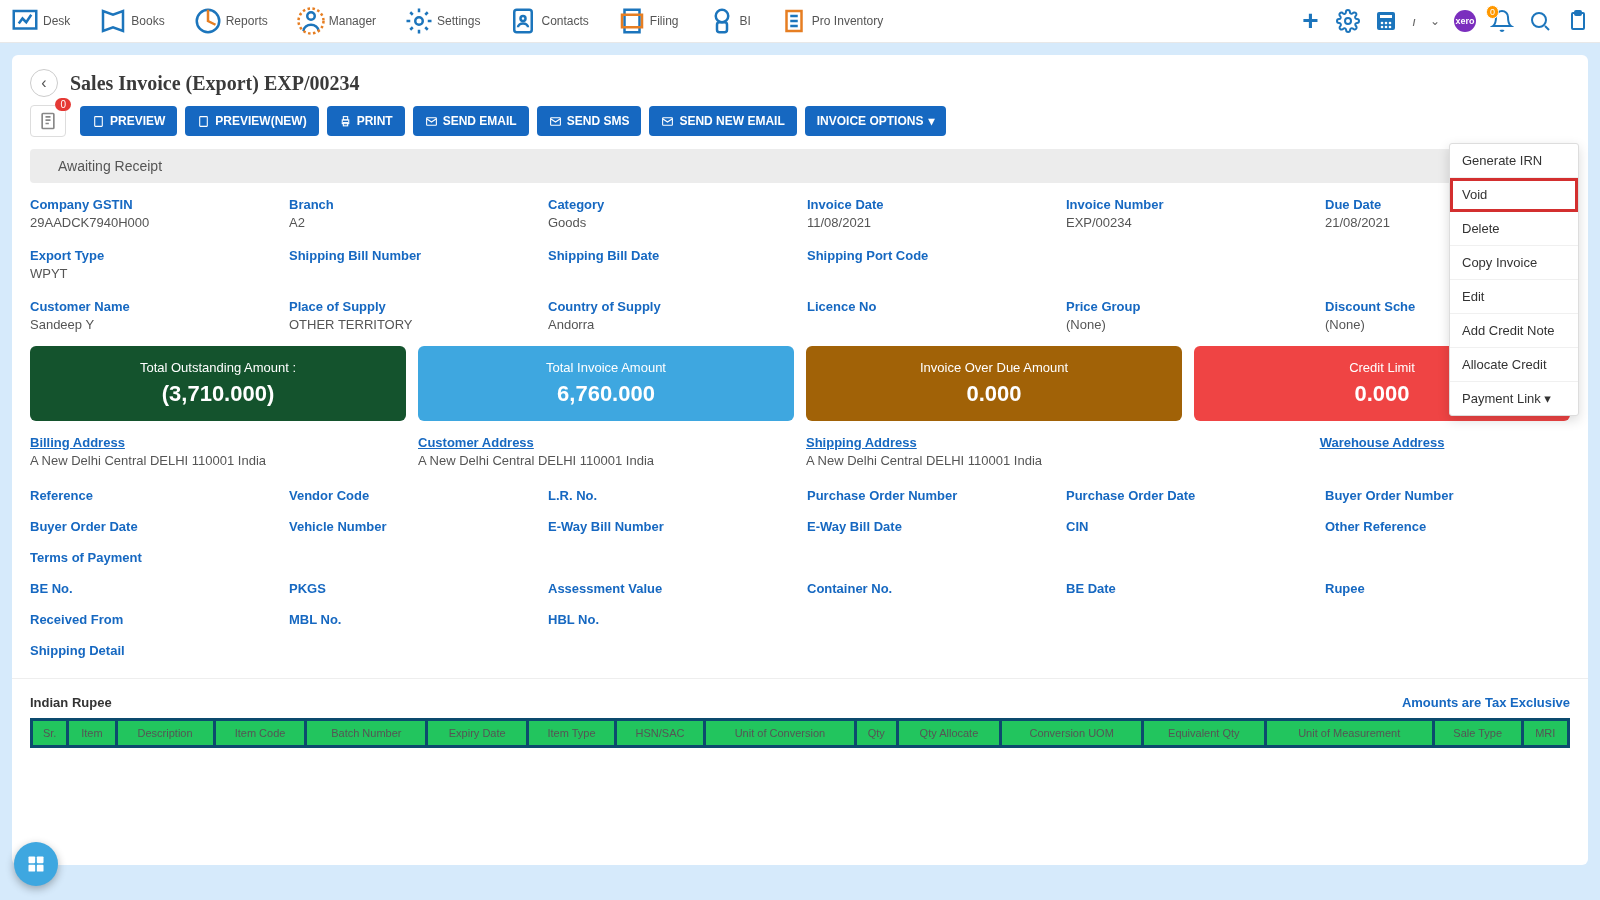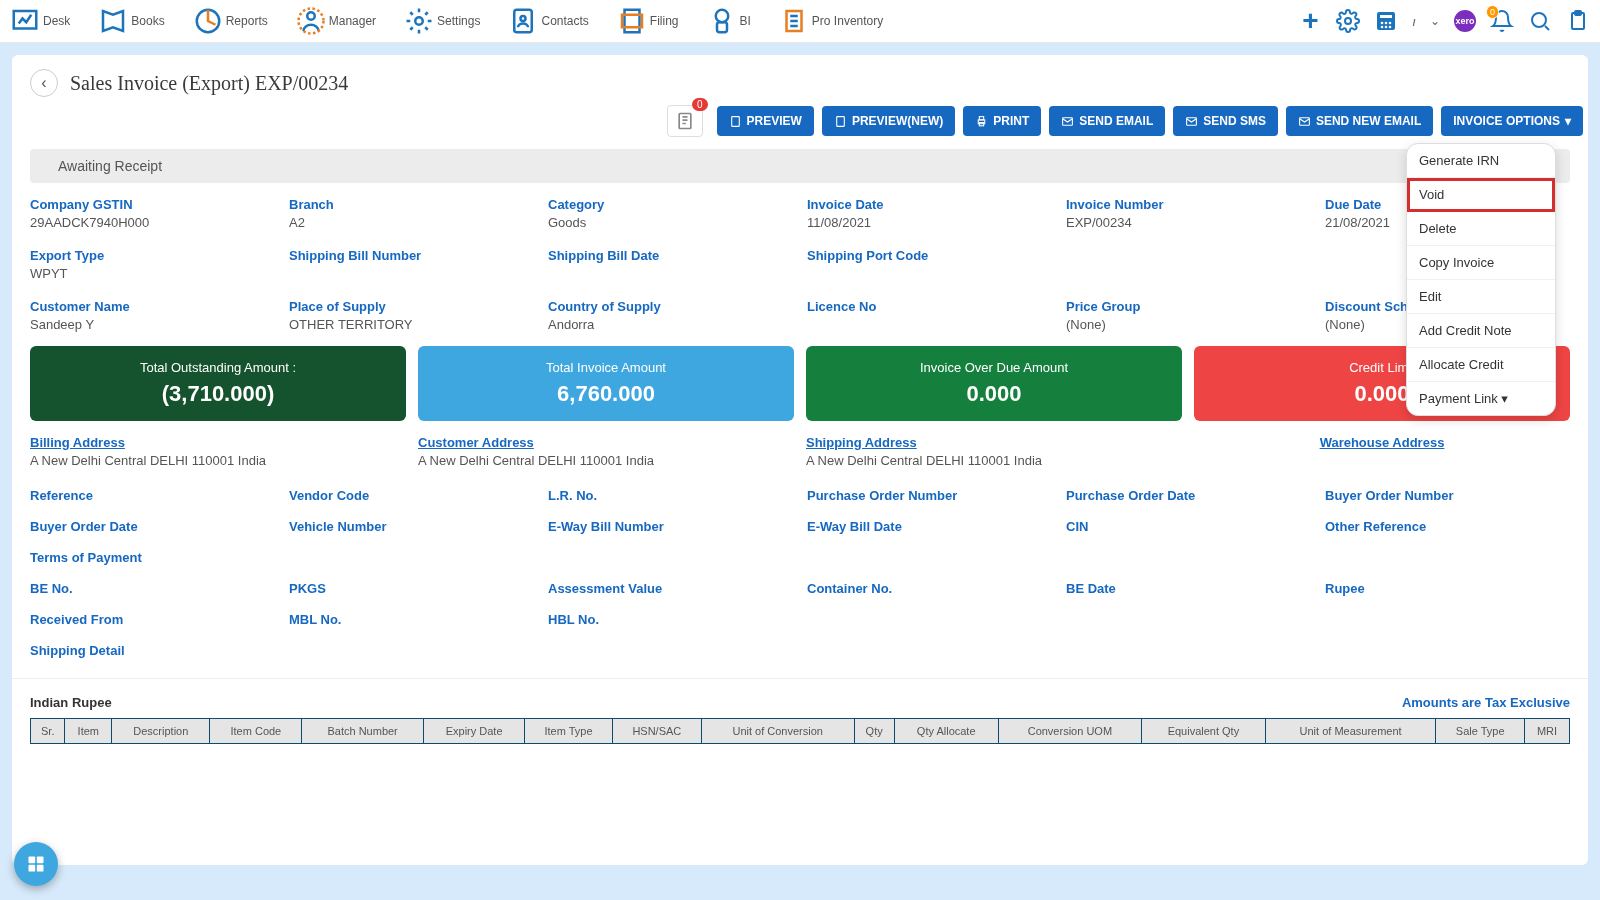--- a/index.html
+++ b/index.html
@@ -10,50 +10,50 @@
 .nav-item svg{width:30px;height:30px}
 .nav-right{margin-left:auto;display:flex;align-items:center;gap:14px}
 .nav-right .ico{width:24px;height:24px;display:flex;align-items:center;justify-content:center;cursor:pointer;position:relative}
 .plus{font-size:28px;font-weight:bold;color:#1c75bc}
 .chev{font-size:12px;color:#666}
 .xero{width:22px;height:22px;border-radius:50%;background:#7b2ebe;display:flex;align-items:center;justify-content:center;color:#fff;font-size:9px;font-weight:bold}
 .bell-badge{position:absolute;top:-4px;left:-4px;background:#ff9800;color:#fff;font-size:9px;border-radius:7px;padding:0 3px;line-height:12px;border:1px solid #fff}
 .page{margin:12px;background:#fff;border-radius:6px;padding:14px 0 0 0;min-height:calc(100vh - 90px)}
 .pg-head{display:flex;align-items:center;gap:12px;padding:0 18px}
 .back-btn{width:28px;height:28px;border:1px solid #ccc;border-radius:50%;display:flex;align-items:center;justify-content:center;cursor:pointer;font-size:16px;color:#555}
-.pg-title{font-size:20px;font-weight:normal;color:#3a3a3a;font-family:"Comic Sans MS",cursive}
-.toolbar{display:flex;justify-content:flex-end;align-items:center;gap:8px;padding:8px 5px;position:relative}
+.pg-title{font-size:20px;font-weight:bold;color:#3a3a3a;font-family:"Comic Sans MS",cursive}
+.toolbar{display:flex;justify-content:flex-start;align-items:center;gap:8px;padding:8px 18px;position:relative}
 .badge-box{width:36px;height:32px;border:1px solid #ddd;border-radius:4px;position:relative;display:flex;align-items:center;justify-content:center;margin-right:6px}
 .badge-box::after{content:"0";position:absolute;top:-8px;right:-6px;background:#e53935;color:#fff;font-size:10px;border-radius:8px;padding:1px 5px}
 .btn{background:#1668c1;color:#fff;border:none;border-radius:4px;padding:8px 12px;font-size:12px;font-weight:bold;cursor:pointer;display:inline-flex;align-items:center;gap:5px}
 .btn svg{width:13px;height:13px}
-.dropdown{position:absolute;right:32px;top:46px;background:#fff;border:1px solid #ddd;box-shadow:0 4px 12px rgba(0,0,0,0.15);border-radius:12px;width:150px;z-index:50}
+.dropdown{position:absolute;right:9px;top:46px;background:#fff;border:1px solid #ddd;box-shadow:0 4px 12px rgba(0,0,0,0.15);border-radius:3px;width:130px;z-index:50}
 .dropdown-item{padding:9px 12px;font-size:13px;color:#333;cursor:pointer;border-bottom:1px solid #f0f0f0}
 .dropdown-item:last-child{border-bottom:none}
 .dropdown-item.hl{outline:3px solid #d32f2f;outline-offset:-3px}
 .status-bar{background:#ececec;margin:4px 18px 14px;border-radius:4px;padding:9px 28px;font-size:14px;color:#555}
 .meta-grid{display:grid;grid-template-columns:repeat(6,1fr);gap:18px 14px;padding:0 18px 14px}
 .meta-lbl{color:#1668c1;font-weight:bold;font-size:13px;margin-bottom:3px}
 .meta-val{color:#555;font-size:13px}
 .cards{display:flex;gap:12px;padding:0 18px}
 .card{flex:1;border-radius:6px;color:#fff;text-align:center;padding:14px 8px}
 .card-title{font-size:13px;margin-bottom:6px}
 .card-val{font-size:22px;font-weight:bold}
-.c-blue{background:#14532d}.c-blue2{background:#3ea7e0}.c-yel{background:#15803d}.c-grn{background:#ef4444}
+.c-blue{background:#14532d}.c-blue2{background:#3ea7e0}.c-yel{background:#a16207}.c-grn{background:#ef4444}
 .addr-row{display:flex;gap:12px;padding:14px 18px 8px}
 .addr-row>div{flex:1}
 .addr-lbl{color:#1668c1;font-weight:bold;text-decoration:underline;font-size:13px}
 .addr-val{font-size:13px;color:#555;margin-top:3px}
 .ref-grid{display:grid;grid-template-columns:repeat(6,1fr);gap:16px 14px;padding:12px 18px 20px;border-bottom:1px solid #eee}
 .ref-lbl{color:#1668c1;font-weight:bold;font-size:13px}
 .tbl-head{display:flex;justify-content:space-between;padding:16px 18px 8px;font-size:13px}
 .tbl-head .left{font-weight:bold;color:#333}
 .tbl-head .right{font-weight:bold;color:#1668c1}
 .table{width:calc(100% - 36px);margin:0 18px;border-collapse:collapse}
-.table th{background:#e5e5e5;border:1px solid #0c4a6e;padding:6px 4px;font-size:11px;color:#555;font-weight:normal}
+.table th{background:#22c55e;border:3px solid #0c4a6e;padding:6px 4px;font-size:11px;color:#555;font-weight:normal}
 .fab{position:fixed;left:14px;bottom:14px;width:44px;height:44px;border-radius:50%;background:#3ea7e0;display:flex;align-items:center;justify-content:center;color:#fff;box-shadow:0 3px 8px rgba(0,0,0,0.3);cursor:pointer}
 .fab svg{width:20px;height:20px}
 </style>
 </head>
 <body>
 
 <div class="topnav">
   <div class="nav-items" id="nav-items">
       <div class="nav-item">
         <svg viewBox="0 0 24 24" fill="none" stroke="#1c75bc" stroke-width="2">

